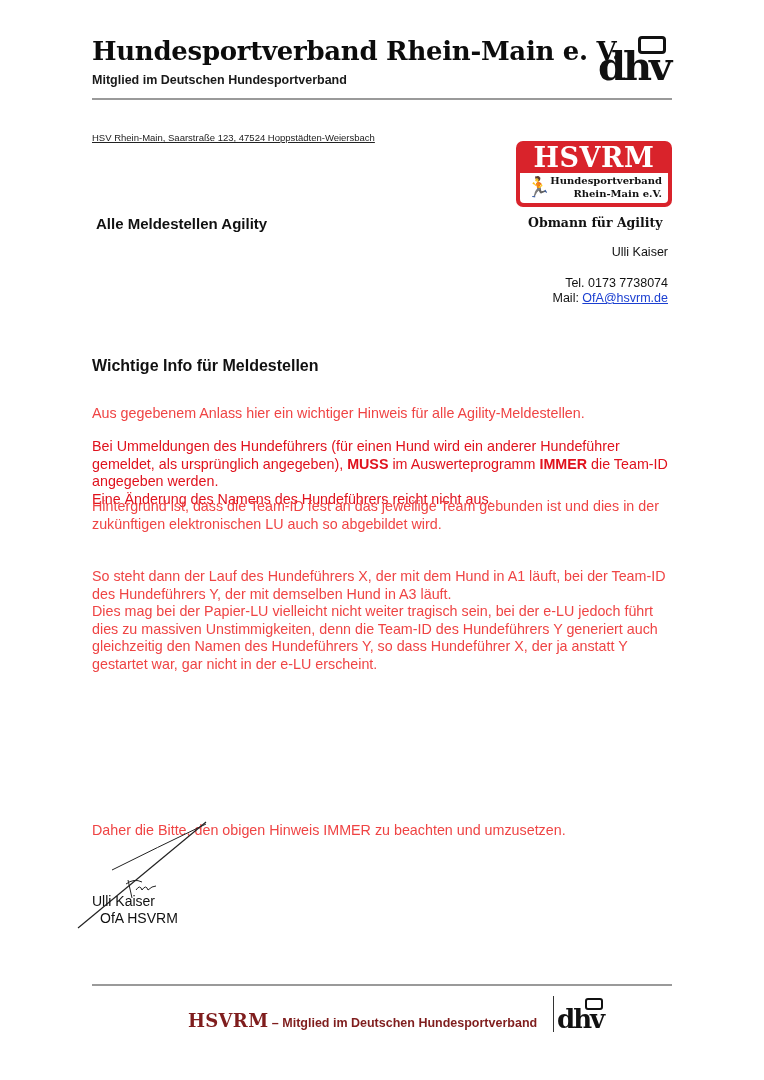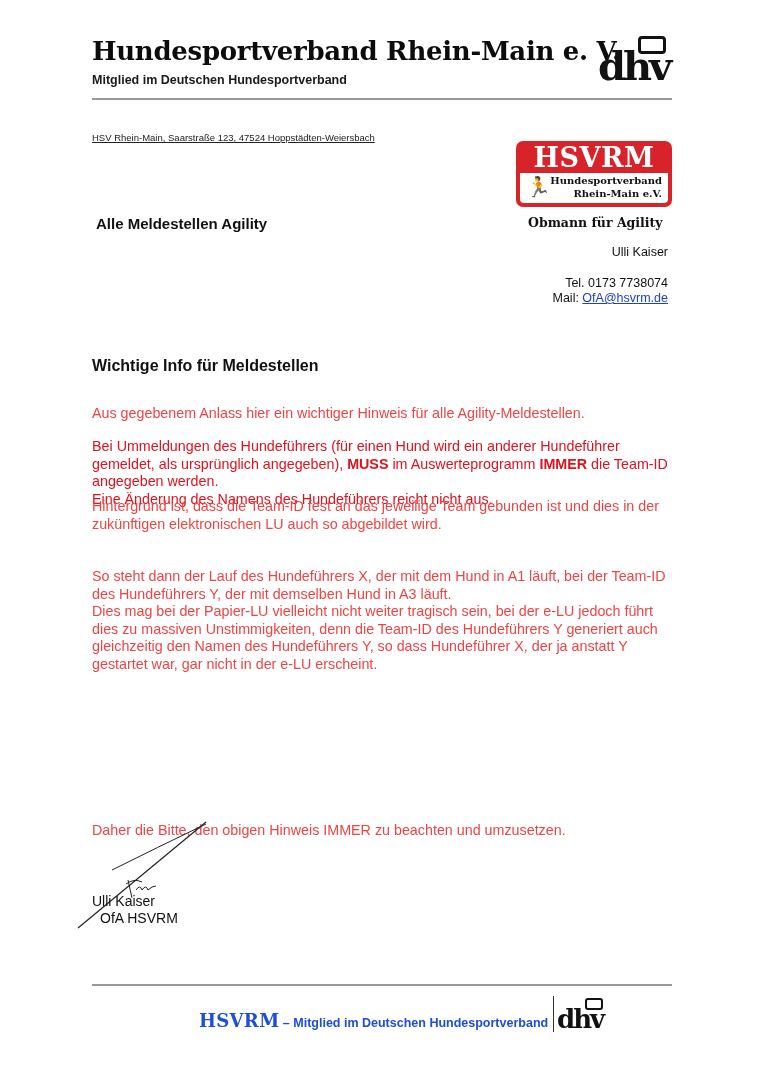--- a/index.html
+++ b/index.html
@@ -57,21 +57,21 @@
   .p4 { top: 568px; }
   .p5 { top: 778px; margin-top: 44px; }
 
   
   .signature { left: 76px; top: 818px; width: 140px; height: 112px; }
   .sig-name { left: 92px; top: 893px; font-size: 14px; color: #111; }
   .sig-role { left: 92px; top: 910px; font-size: 14px; color: #111; margin-left: 8px; }
 
   
   .footer-rule { left: 92px; top: 984px; width: 580px; height: 2px; background: #9a9a9a; }
-  .footer { left: 188px; top: 1010px; font-size: 12.5px; font-weight: bold; white-space: nowrap; color: #1d4ed8; margin-left: 11px; }
+  .footer { left: 188px; top: 1010px; font-size: 12.5px; font-weight: bold; white-space: nowrap; color: #7f1d1d; }
   .footer .f-brand { font-family: "DejaVu Serif", serif; font-weight: 900; font-size: 18px; letter-spacing: 0.3px; }
   .footer-sep { left: 553px; top: 996px; width: 1px; height: 36px; background: #333; }
   .footer-dhv { left: 557px; top: 998px; width: 50px; height: 34px; }
   .footer-dhv .dhv-text { position: absolute; left: 0; bottom: 0; font-family: "DejaVu Serif", serif;
                font-weight: bold; font-size: 26px; line-height: 26px; letter-spacing: -2px; color: #111; }
   .footer-dhv .dhv-badge { position: absolute; left: 28px; top: 0; width: 18px; height: 12px;
                border: 2px solid #111; border-radius: 3px; box-sizing: border-box; background: #fff; }
 </style>
 </head>
 <body>

